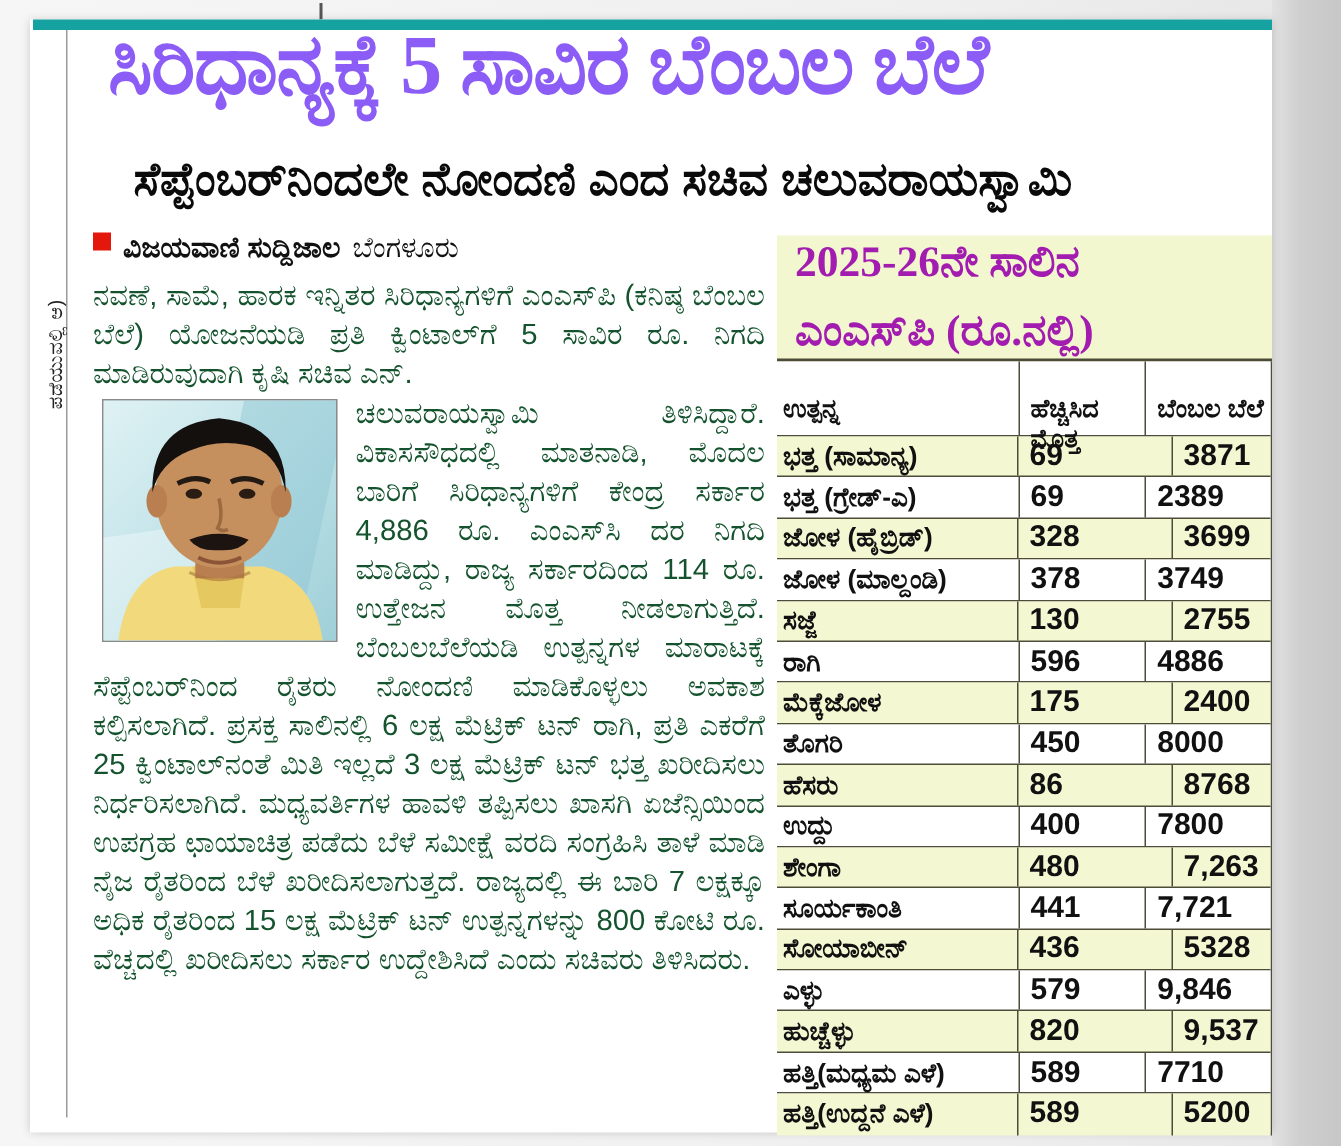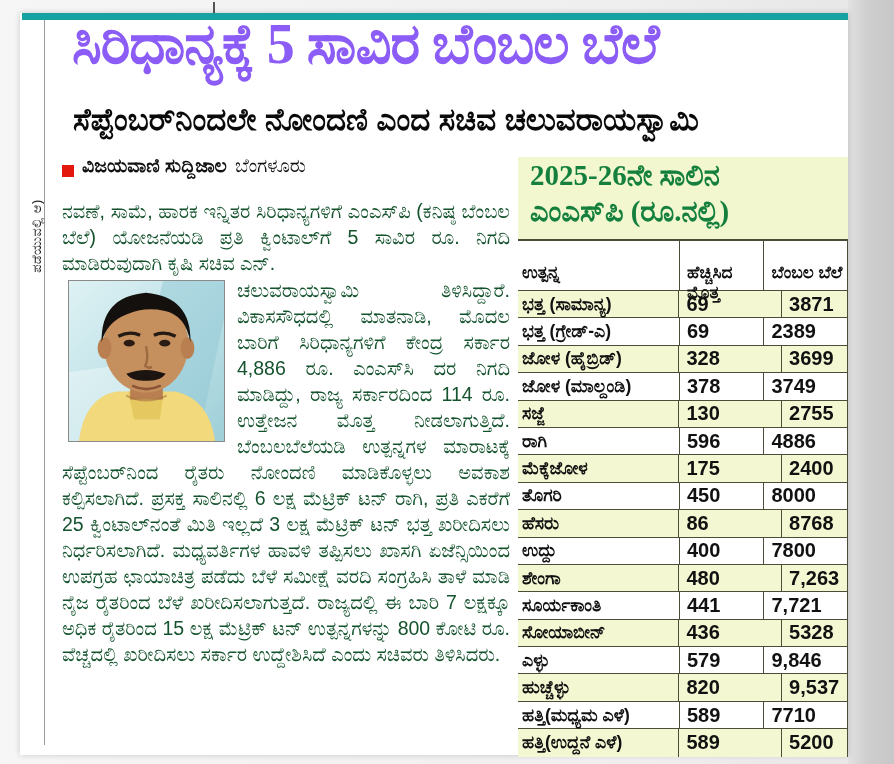--- a/index.html
+++ b/index.html
@@ -31,46 +31,46 @@
     transform:rotate(-90deg);transform-origin:center;
     font-size:13px;color:#222;text-align:center;letter-spacing:.5px;
   }
   .headline{
     position:absolute;left:52px;top:0;width:778px;
     font-family:"Liberation Serif","DejaVu Serif",serif;
     font-weight:700;font-size:56px;line-height:1.12;
     letter-spacing:-1px;white-space:nowrap;color:#8b5cf6;
   }
   .subheadline{
-    position:absolute;left:53px;top:88px;width:778px;
+    position:absolute;left:69px;top:88px;width:778px;
     font-weight:700;font-size:31px;line-height:1.2;
     white-space:nowrap;color:#0a0a0a;
   }
   .article-col{position:absolute;left:42px;top:142px;width:448px;}
-  .byline{display:flex;align-items:flex-end;gap:8px;font-size:19px;margin-bottom:21px;}
+  .byline{display:flex;align-items:flex-start;gap:8px;font-size:19px;margin-bottom:7px;}
   .byline-bullet{width:12px;height:12px;background:var(--bullet-red);display:inline-block;flex:0 0 auto;}
   .byline-agency{font-weight:700;}
   .byline-city{font-weight:400;}
   .body-text{font-size:19.5px;line-height:26px;text-align:justify;color:#14532d;}
   .para2{margin-top:1px;}
   .minister-photo{
     float:left;width:157px;height:162px;margin:3px 12px 2px 6px;
     border:1px solid #8a8a8a;display:block;background:#cfe9ec;
   }
   
   .msp-table{
     position:absolute;left:498px;top:144px;width:330px;
     font-family:"Liberation Sans","DejaVu Sans",sans-serif;
   }
   .msp-title{
     background:var(--header-bg);
     border-bottom:2px solid var(--border-dark);
-    height:84px;display:flex;flex-direction:column;justify-content:flex-start;
+    height:84px;display:flex;flex-direction:column;justify-content:space-between;
     font-family:"Liberation Serif","DejaVu Serif",serif;
-    font-weight:700;font-size:29px;line-height:1.25;color:#15803d;
+    font-weight:700;font-size:29px;line-height:1.25;color:#a21caf;
     padding-left:12px;
   }
   .msp-grid{width:330px;border-right:1.5px solid var(--border-dark);}
   .msp-colhead{display:flex;height:50px;border-bottom:1.5px solid var(--border-dark);background:#fff;}
   .msp-colhead .c{font-weight:700;font-size:17px;line-height:1.15;display:flex;align-items:flex-start;padding-top:22px;}
   .c-product{width:162px;padding-left:4px;}
   .c-increase{width:85px;border-left:1.5px solid var(--border-dark);padding-left:7px;}
   .c-support{width:84px;border-left:1.5px solid var(--border-dark);padding-left:7px;}
   .msp-row{display:flex;height:27.4px;border-bottom:1.2px solid var(--border-dark);align-items:center;background:#fff;}
   .msp-row:last-child{border-bottom:none;}

